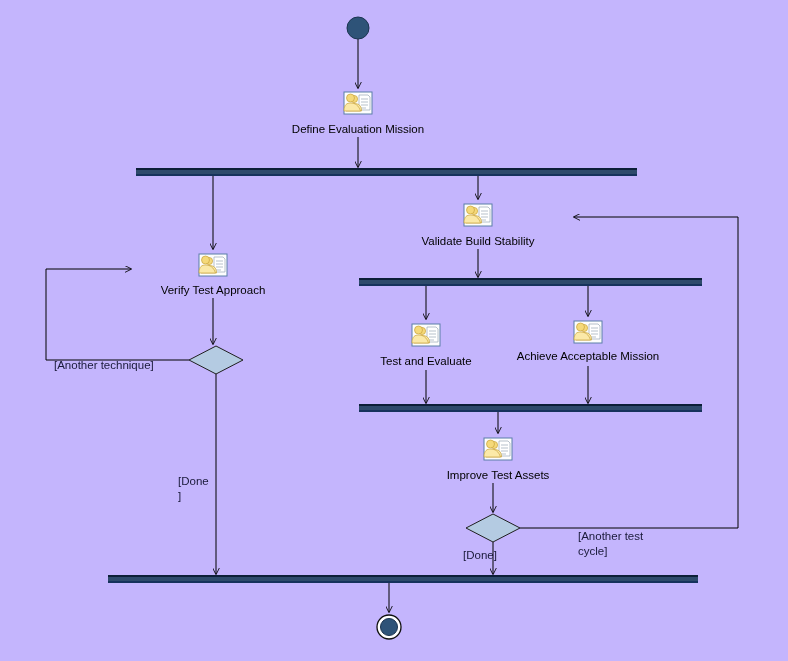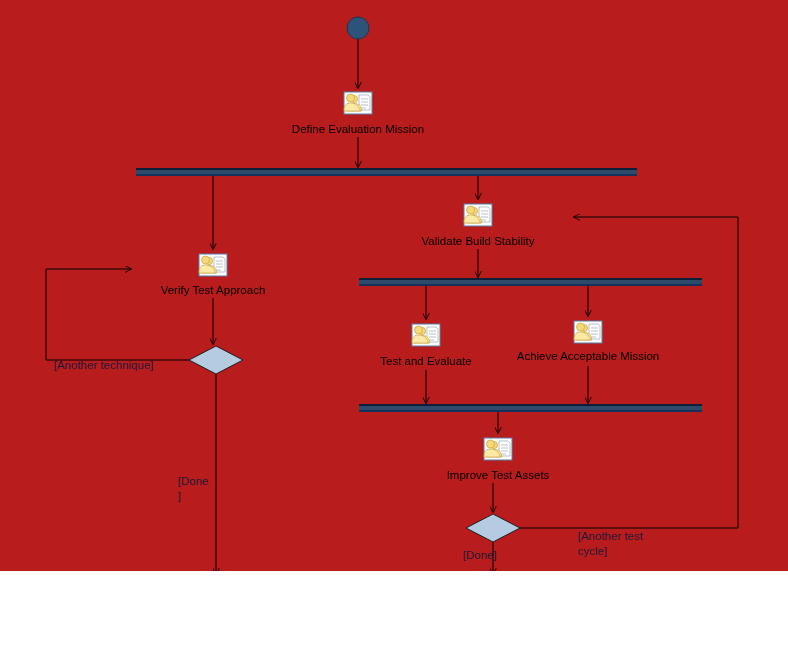--- a/index.html
+++ b/index.html
@@ -6,22 +6,22 @@
     margin: 0;
     padding: 0;
     background: #ffffff;
   }
   body {
     font-family: "Liberation Sans", sans-serif;
   }
   #canvas {
     position: relative;
     width: 788px;
-    height: 571px;
-    background: #b91c1c;
+    height: 661px;
+    background: #c4b5fd;
     overflow: hidden;
     text-align: center;
   }
   #diagram-svg {
     position: absolute;
     left: 0;
     top: 0;
     width: 788px;
     height: 661px;
   }

